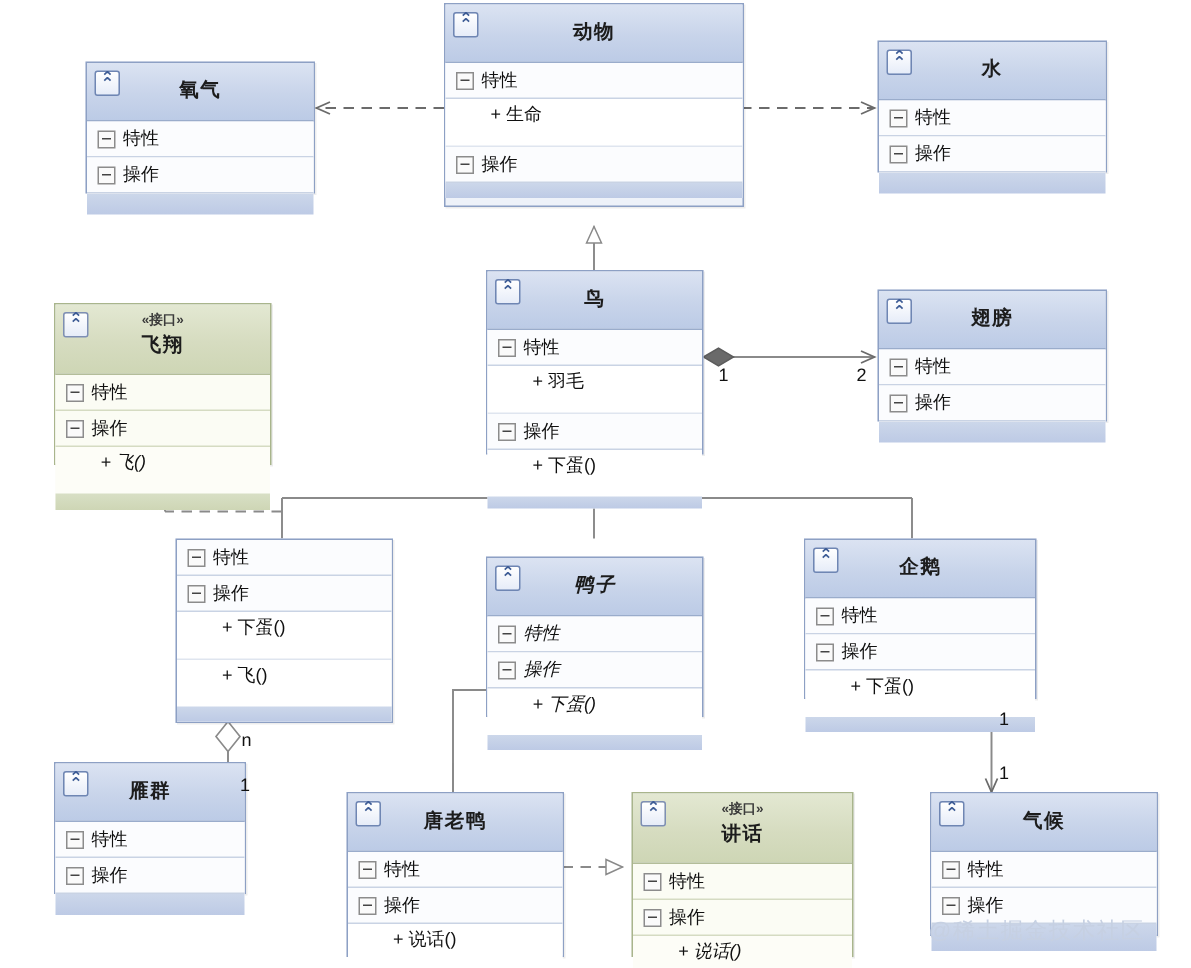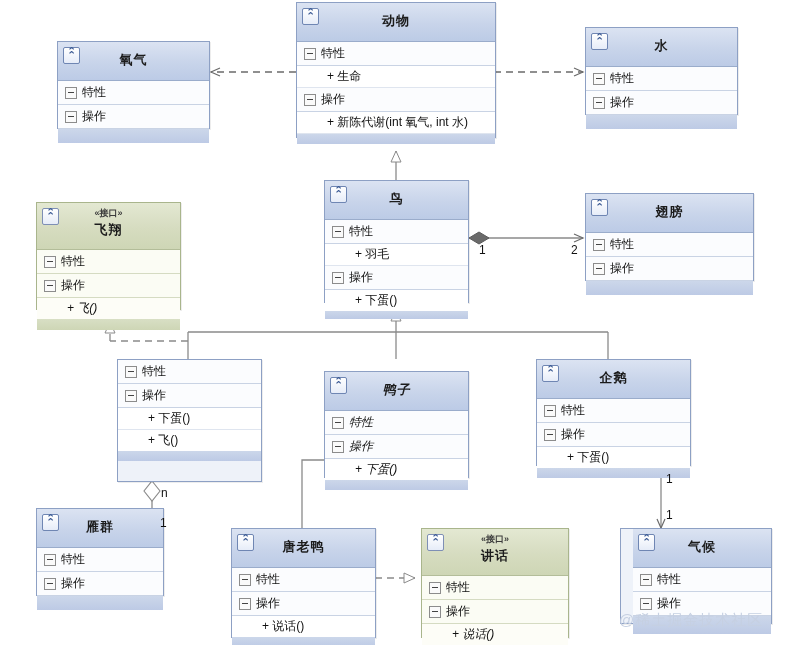--- a/index.html
+++ b/index.html
@@ -27,21 +27,21 @@
 
   .uml .body{background:#ffffff;}
   .uml.iface .body{background:#fbfcf6;}
   .uml .sect{position:relative;border-bottom:1px solid #c9d3e4;background:#fbfcfe;}
   .uml.iface .sect{border-bottom:1px solid #d5dbc2;background:#fbfcf4;}
   .uml .sect .lbl{padding:3px 0 3px 24px;font-size:12px;color:#101010;}
   .uml .sect .expander{position:absolute;left:7px;top:6px;width:10px;height:10px;
        border:1px solid #8c8c8c;background:#fafafa;}
   .uml .sect .expander:before{content:"";position:absolute;left:2px;top:4px;
        width:6px;height:1px;background:#444;}
-  .uml .member{padding:2px 0 2px 30px;font-size:12px;color:#101010;
+  .uml .member{padding:2px 0 12px 30px;font-size:12px;color:#101010;
        border-bottom:1px solid #dfe5ef;background:#ffffff;}
   .uml.iface .member{border-bottom:1px solid #e1e6d2;background:#fdfdf7;}
   .uml .member.ital{font-style:italic;}
   .uml .foot{background:linear-gradient(to bottom,#ccd7ea,#bdcae5);}
   .uml.iface .foot{background:linear-gradient(to bottom,#d8dfc5,#ced6b5);}
 
   
   .clsicon{position:absolute;left:5px;top:5px;width:15px;height:15px;
      border:1px solid #6f86b3;border-radius:2px;
      background:linear-gradient(to bottom,#ffffff,#e6ecf8);}
@@ -155,21 +155,20 @@
     <div class="body">
       <div class="sect">
         <span class="expander"></span>
         <div class="lbl">特性</div>
       </div>
       <div class="member">+ 生命</div>
       <div class="sect">
         <span class="expander"></span>
         <div class="lbl">操作</div>
       </div>
-      <div class="member">+ 新陈代谢(int 氧气, int 水)</div>
       <div class="foot" style="height:10px;"></div>
     </div>
   </div>
 
   <div class="uml" style="left:585px;top:27px;width:153px;height:88px;">
     <div class="hdr">
       <span class="clsicon"></span>
       <div class="title">水</div>
     </div>
     <div class="body">
@@ -218,21 +217,21 @@
       <div class="member">+ 羽毛</div>
       <div class="sect">
         <span class="expander"></span>
         <div class="lbl">操作</div>
       </div>
       <div class="member" style="border-bottom:none;">+ 下蛋()</div>
       <div class="foot" style="height:8px;"></div>
     </div>
   </div>
 
-  <div class="uml" style="left:585px;top:193px;width:169px;height:88px;">
+  <div class="uml" style="left:585px;top:193px;width:153px;height:88px;">
     <div class="hdr">
       <span class="clsicon"></span>
       <div class="title">翅膀</div>
     </div>
     <div class="body">
       <div class="sect">
         <span class="expander"></span>
         <div class="lbl">特性</div>
       </div>
       <div class="sect">
@@ -347,21 +346,21 @@
       </div>
       <div class="sect">
         <span class="expander"></span>
         <div class="lbl">操作</div>
       </div>
       <div class="member ital" style="border-bottom:none;">+ 说话()</div>
 
     </div>
   </div>
 
-  <div class="uml" style="left:620px;top:528px;width:152px;height:96px;padding-left:12px;">
+  <div class="uml" style="left:620px;top:528px;width:152px;height:96px;">
     <div class="hdr">
       <span class="clsicon"></span>
       <div class="title">气候</div>
     </div>
     <div class="body">
       <div class="sect">
         <span class="expander"></span>
         <div class="lbl">特性</div>
       </div>
       <div class="sect">

